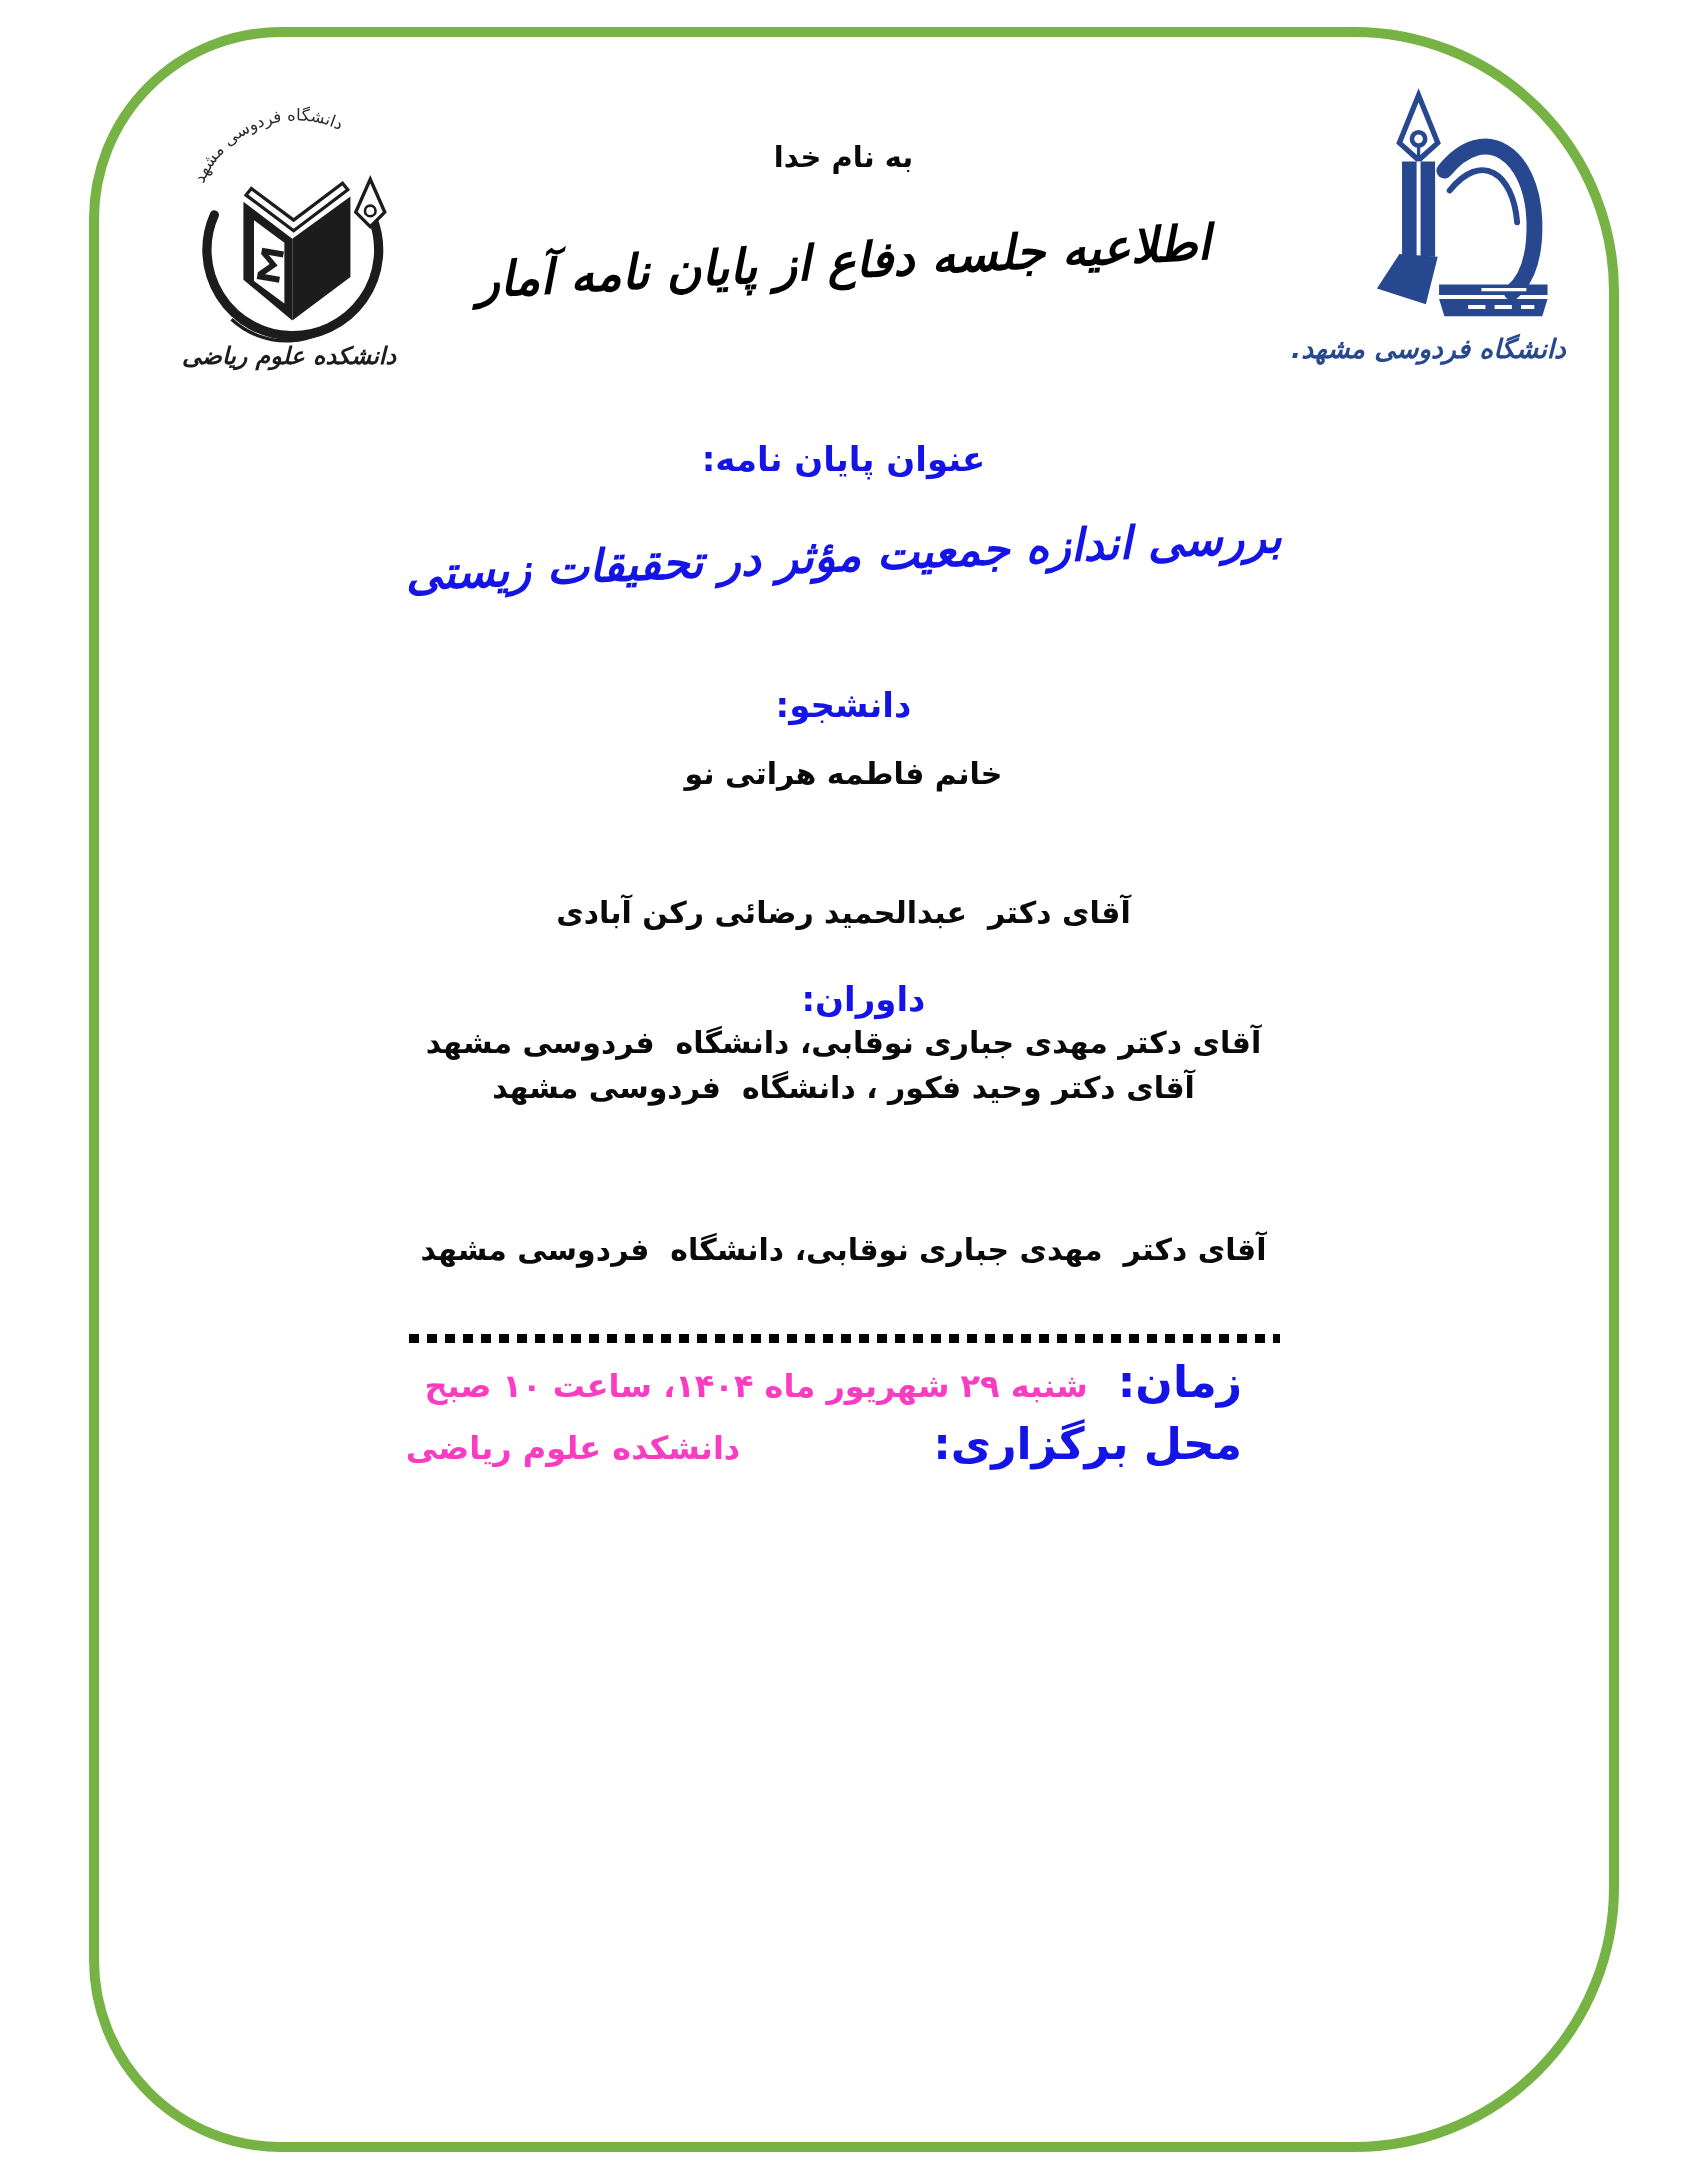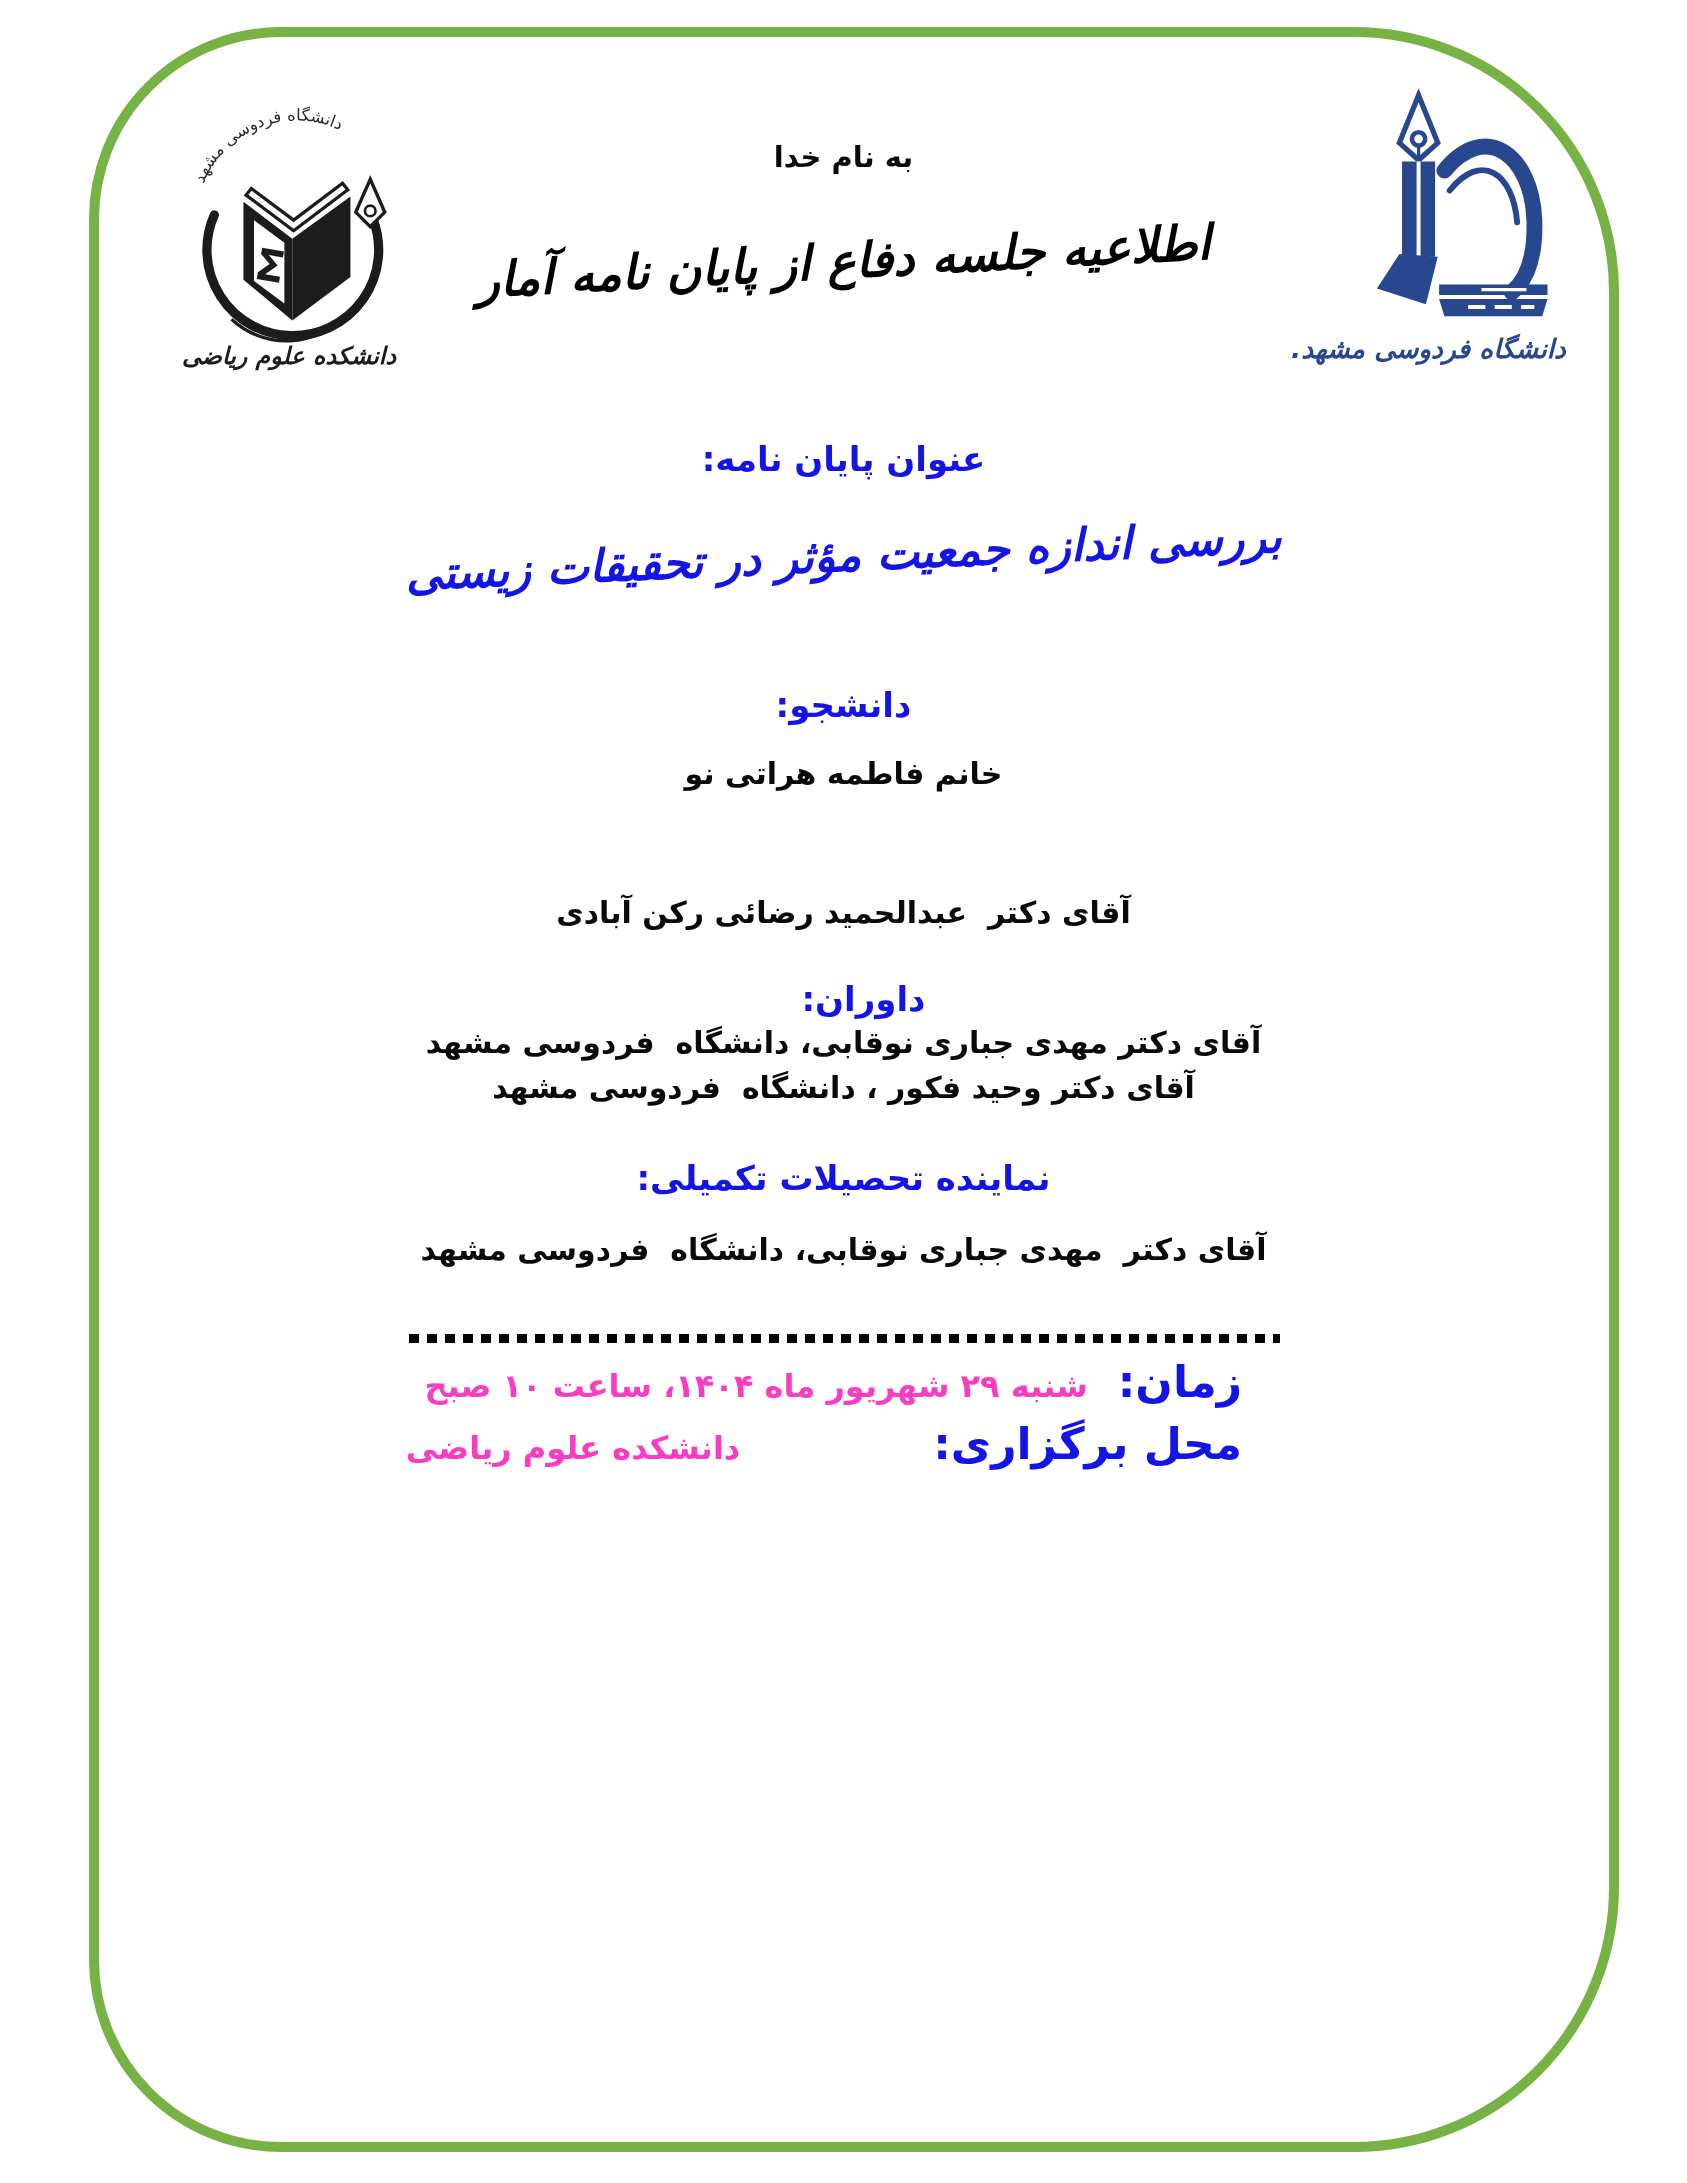--- a/index.html
+++ b/index.html
@@ -155,21 +155,20 @@
 
   <div class="row section-label lbl-student">دانشجو:</div>
   <div class="row name-line student-name">خانم فاطمه هراتی نو</div>
 
   <div class="row name-line supervisor-name">آقای دکتر  عبدالحمید رضائی رکن آبادی</div>
 
   <div class="row section-label lbl-judges">داوران:</div>
   <div class="row judge-line judge-1">آقای دکتر مهدی جباری نوقابی، دانشگاه  فردوسی مشهد</div>
   <div class="row judge-line judge-2">آقای دکتر وحید فکور ، دانشگاه  فردوسی مشهد</div>
 
-  <div class="row section-label lbl-gradrep">نماینده تحصیلات تکمیلی:</div>
   <div class="row judge-line gradrep-name">آقای دکتر  مهدی جباری نوقابی، دانشگاه  فردوسی مشهد</div>
 
   <div class="dashes"></div>
 
   <div class="schedule">
     <div class="sched-line">
       <span class="sched-label">زمان:</span>
       <span class="gap-small"></span>
       <span class="sched-value">شنبه ۲۹ شهریور ماه ۱۴۰۴، ساعت ۱۰ صبح</span>
     </div>

